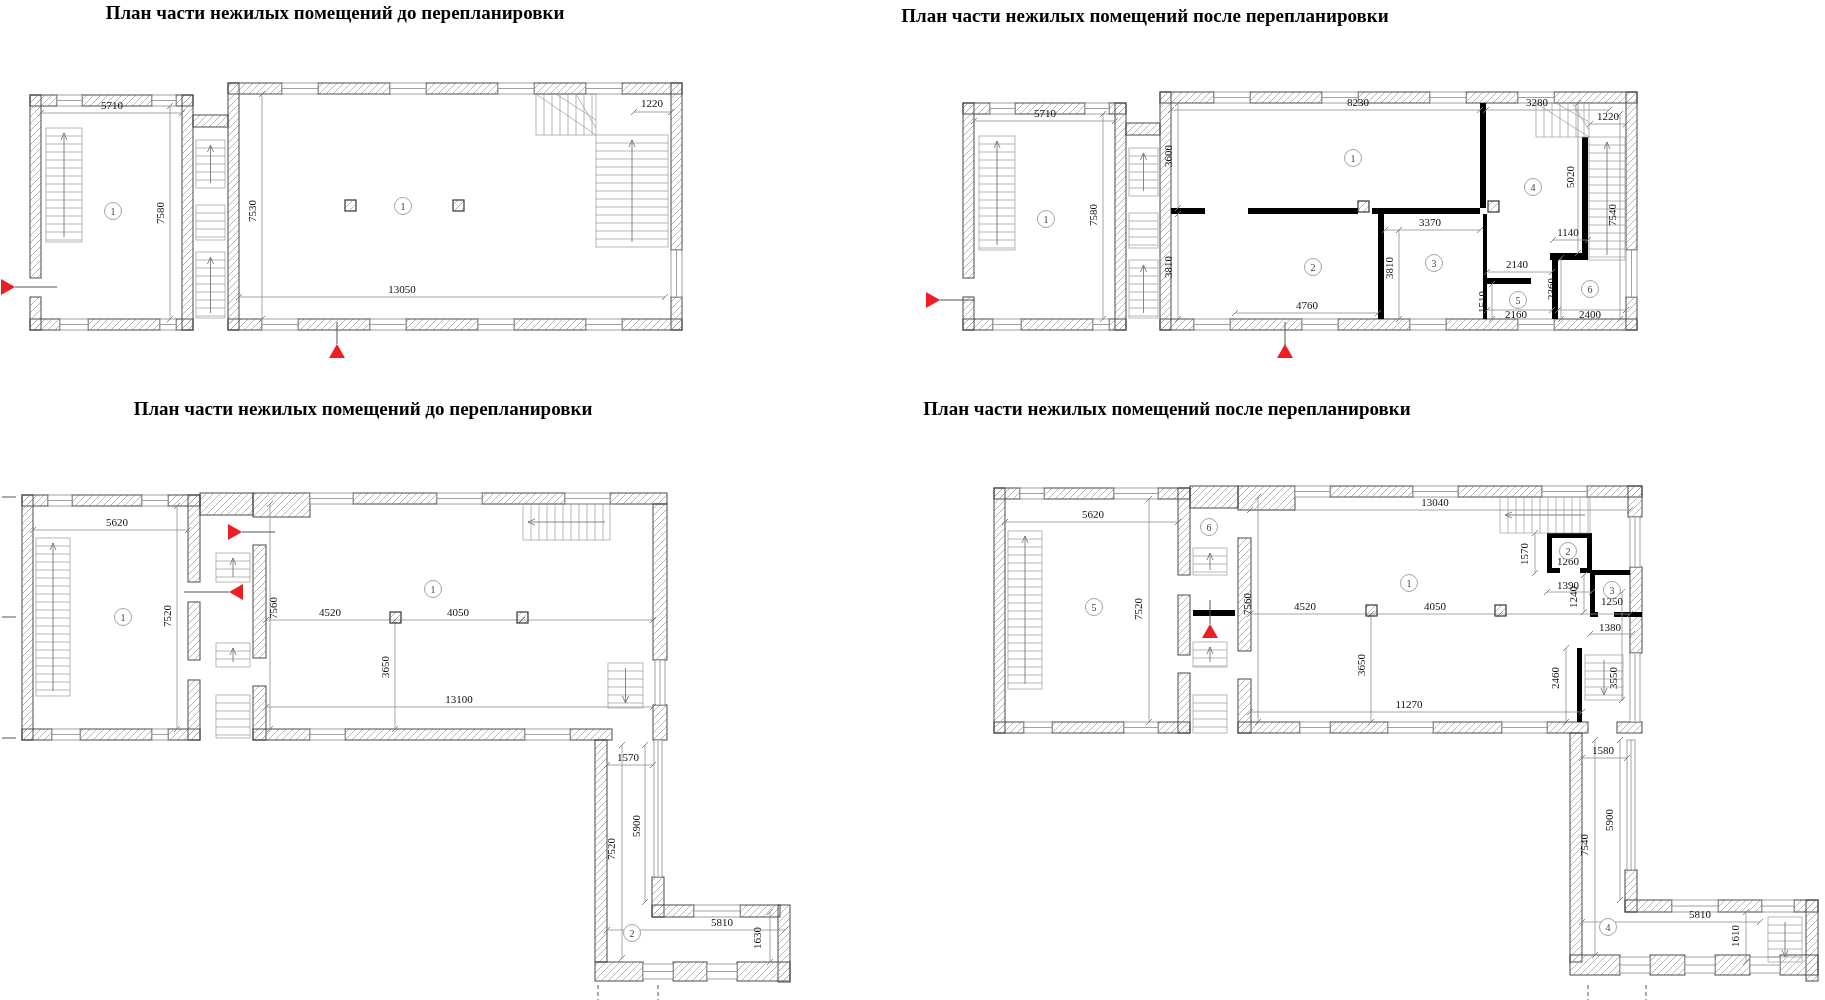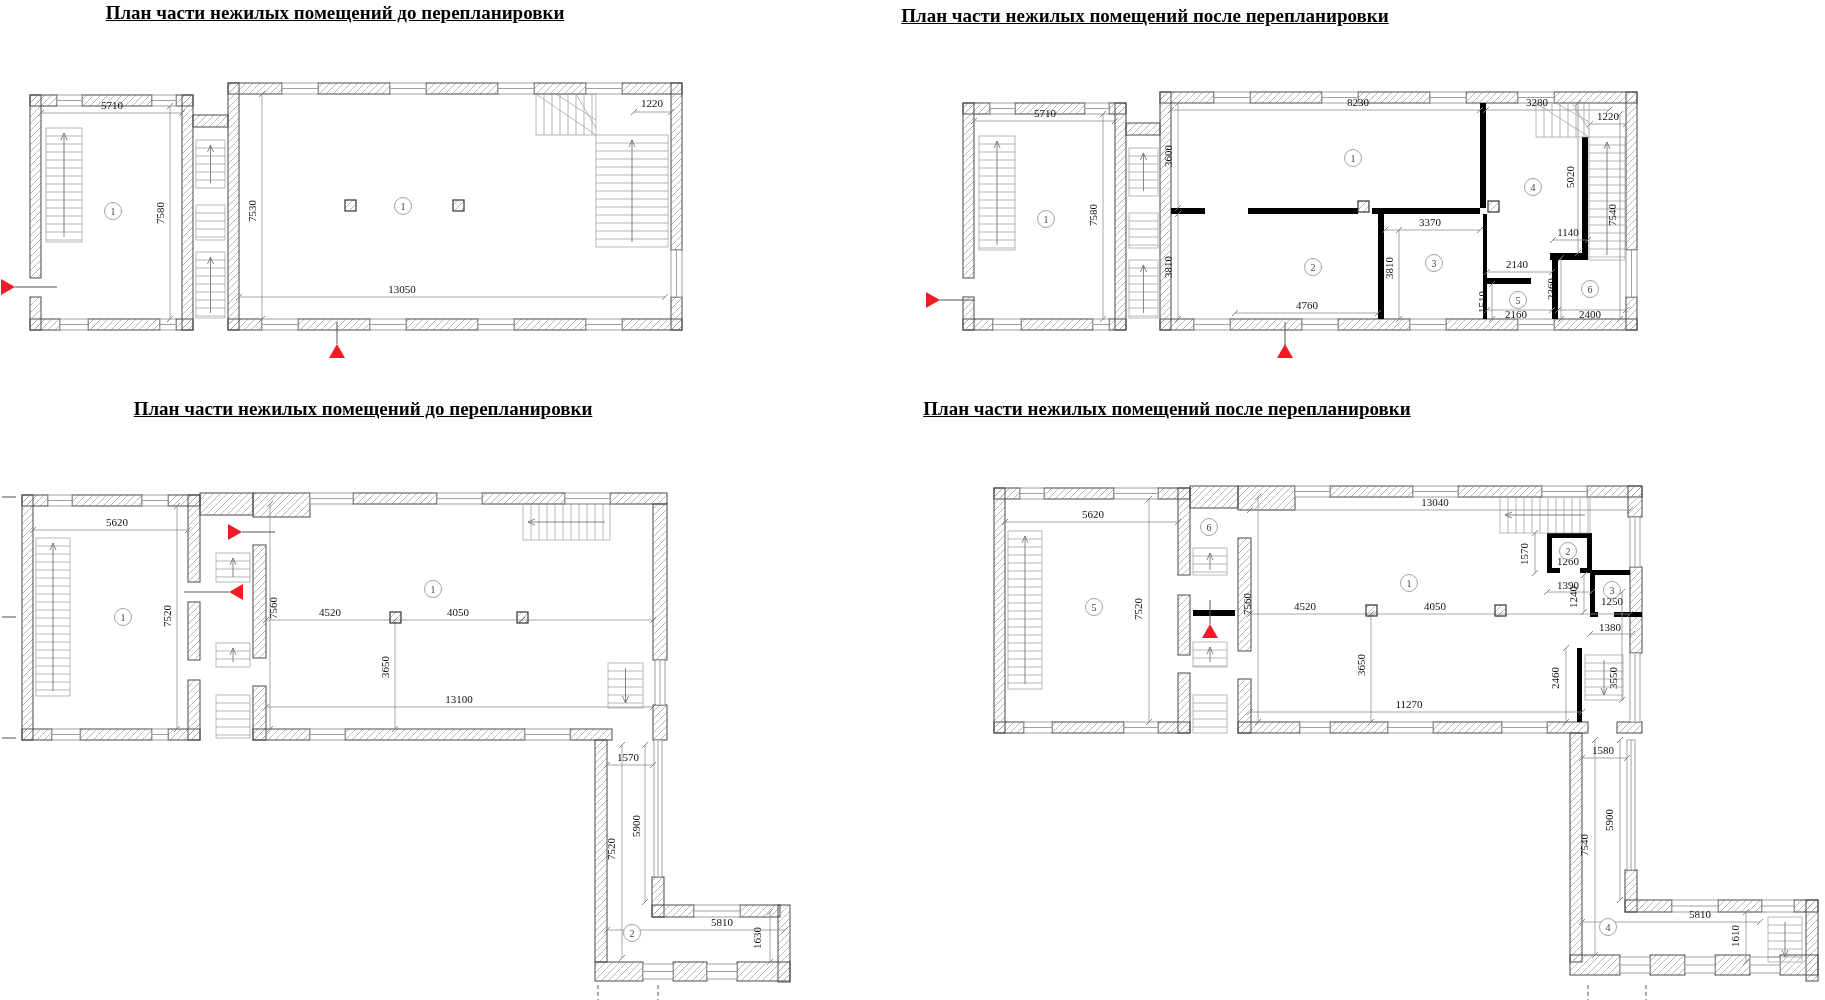--- a/index.html
+++ b/index.html
@@ -1,19 +1,19 @@
 <!DOCTYPE html>
 <html><head>
 <meta charset="utf-8">
 <style>
   html,body{margin:0;padding:0;background:#fff;}
   .canvas{position:relative;width:1825px;height:1000px;background:#ffffff;overflow:hidden;
           font-family:"Liberation Serif", serif;}
   .plan-title{position:absolute;width:640px;text-align:center;font-weight:bold;font-size:19px;
-              color:#000;text-decoration:underline;white-space:nowrap;}
+              color:#000;white-space:nowrap;}
   #plan-svg{position:absolute;left:0;top:0;}
   text{font-family:"Liberation Serif", serif;}
 </style>
 </head>
 <body>
 
 <div class="canvas">
   <div class="plan-title" id="title-a" style="left:15px;top:2px">План части нежилых помещений  до перепланировки</div>
   <div class="plan-title" id="title-b" style="left:825px;top:5px">План части нежилых помещений после перепланировки</div>
   <div class="plan-title" id="title-c" style="left:43px;top:398px">План части нежилых помещений  до перепланировки</div>

